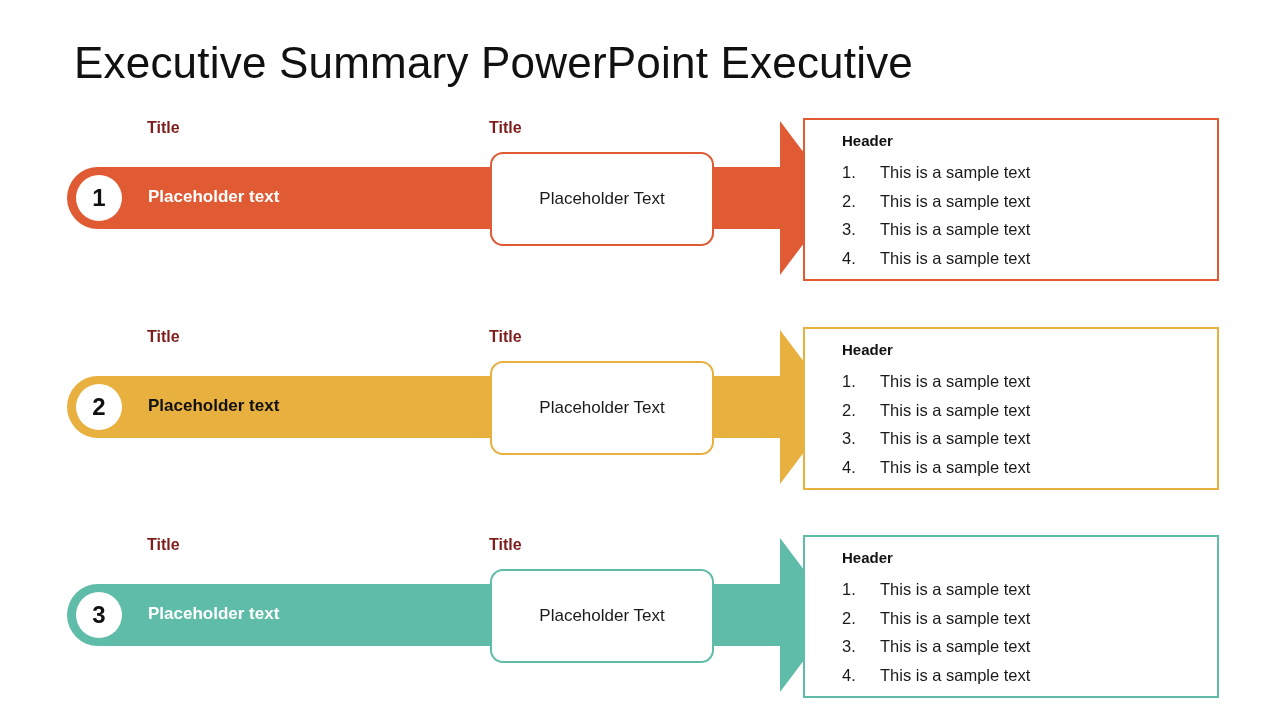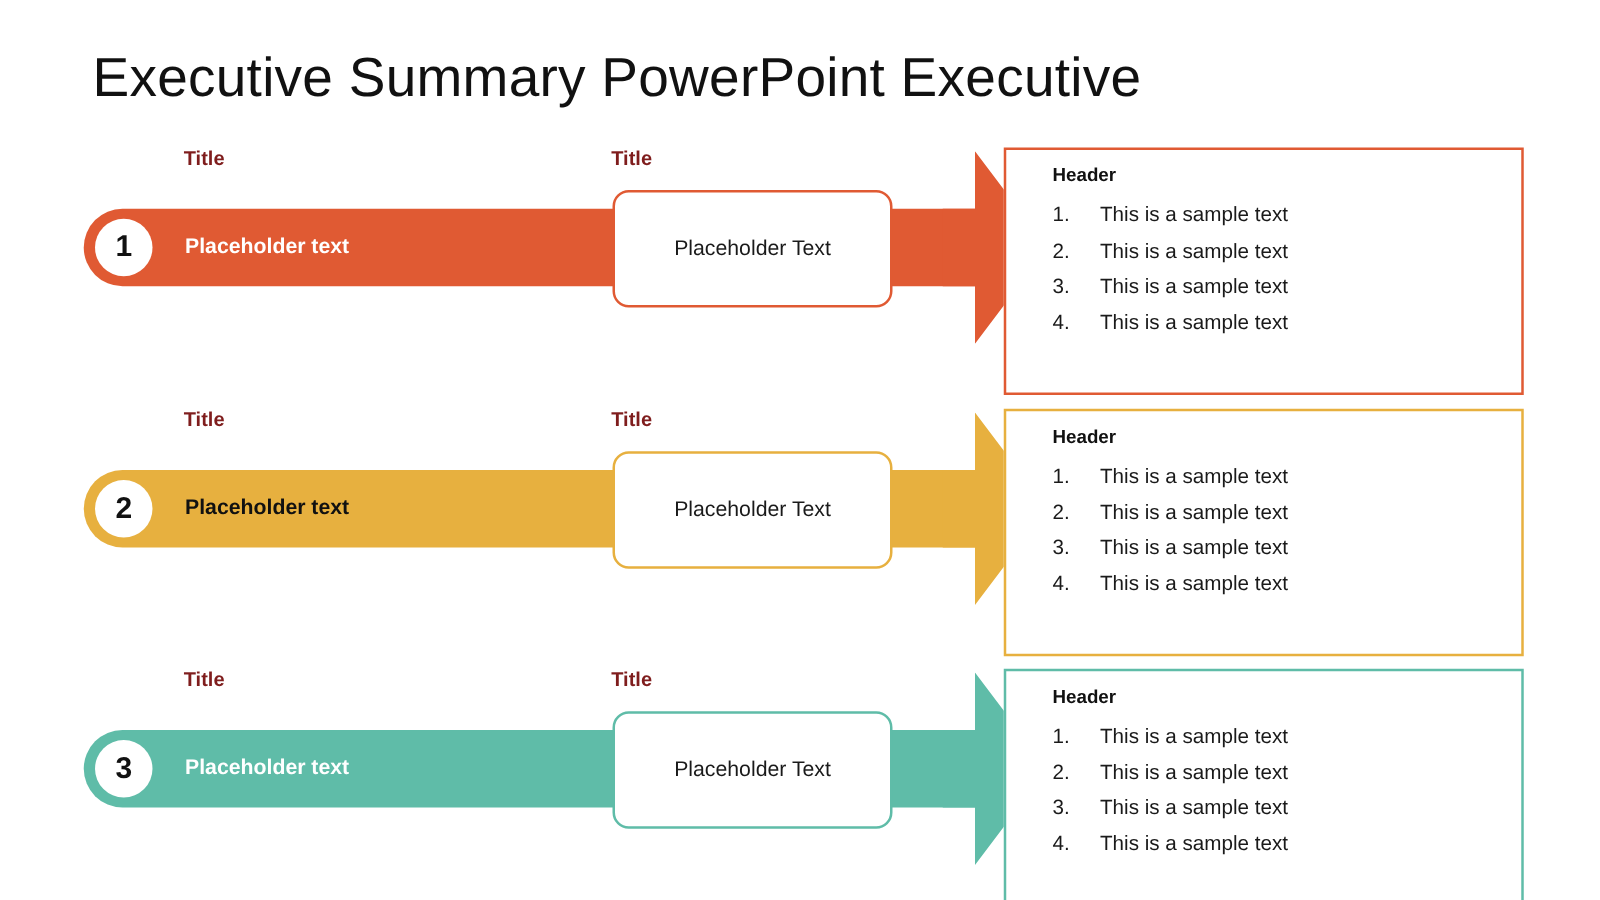--- a/index.html
+++ b/index.html
@@ -123,21 +123,21 @@
     color: #1a1a1a;
     white-space: nowrap;
   }
 
   
   .panel {
     position: absolute;
     left: 803px;
     top: 8px;
     width: 416px;
-    height: 198px;
+    height: 163px;
     background: #ffffff;
     border-style: solid;
     border-width: 2px;
     box-sizing: border-box;
   }
   .panel-header {
     position: absolute;
     left: 37px;
     top: 13px;
     font-size: 15px;

